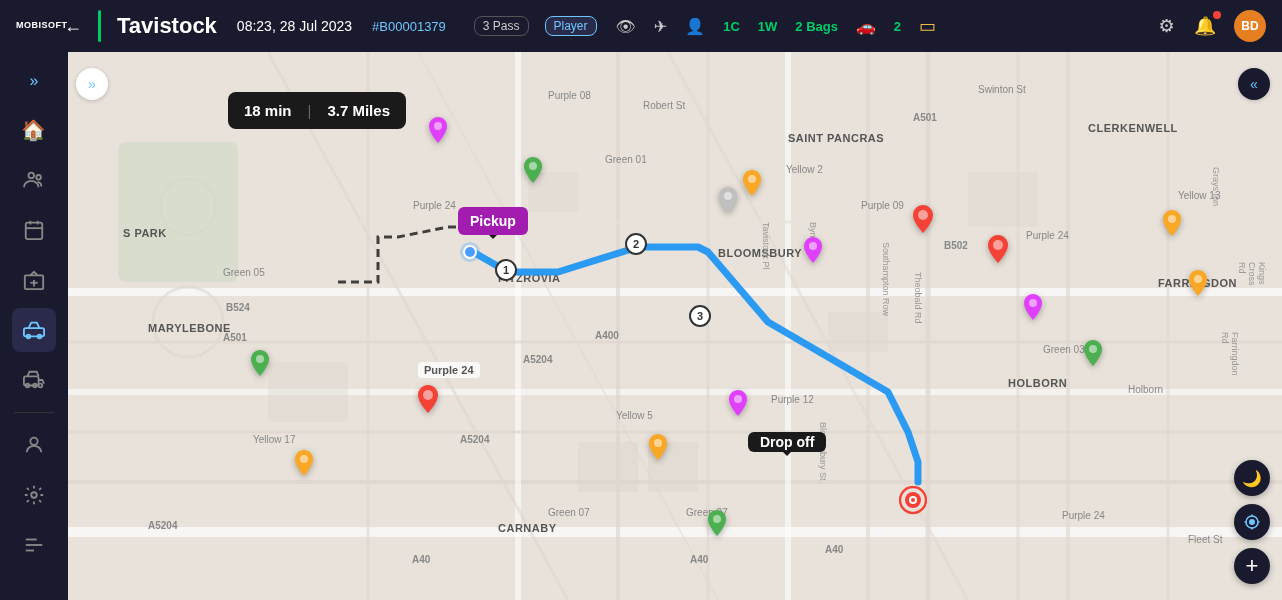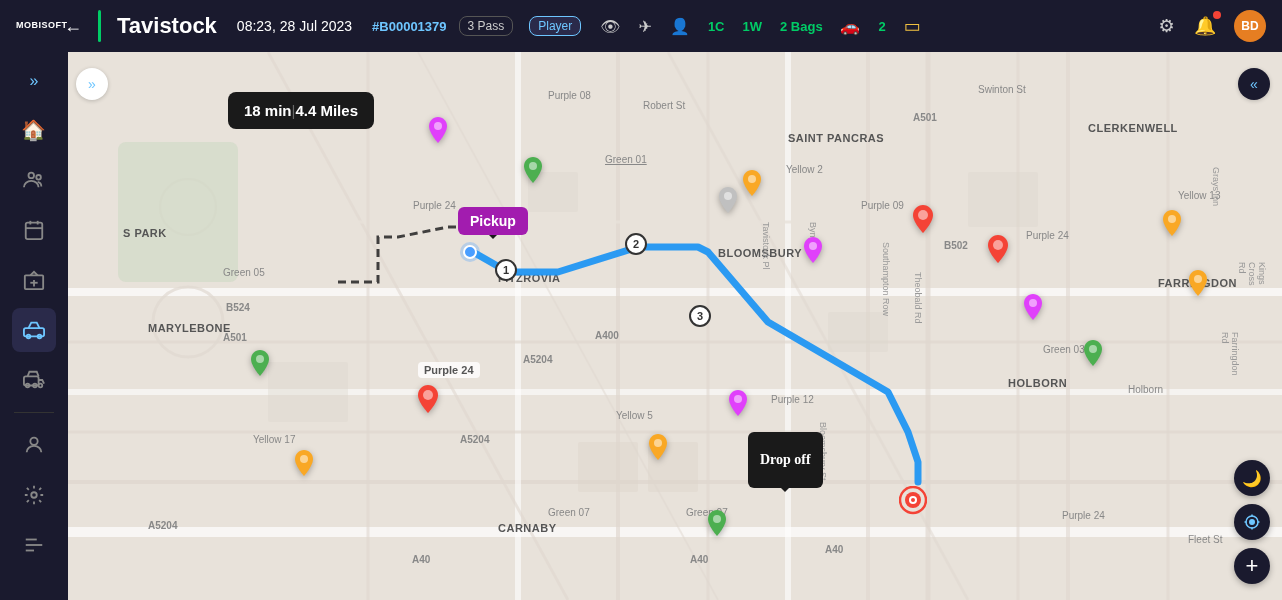--- a/index.html
+++ b/index.html
@@ -21,21 +21,21 @@
     #page-title {
       color: #fff; font-size: 22px; font-weight: 600; margin-right: 8px;
     }
     #green-bar {
       width: 3px; height: 32px; background: #00cc66; border-radius: 2px; margin-right: 4px;
     }
     #time-display {
       color: #fff; font-size: 14px; font-weight: 500; margin-right: 8px;
     }
     #booking-id {
-      color: #6ec6ff; font-size: 13px; font-weight: 700; margin-right: 0;
+      color: #6ec6ff; font-size: 13px; font-weight: 400; margin-right: 16px;
     }
     .header-badge {
       background: transparent; border: 1px solid #555; color: #ccc;
       font-size: 12px; padding: 2px 8px; border-radius: 8px; margin-right: 4px;
     }
     .header-badge.active {
       background: #2a2a4a; border-color: #6ec6ff; color: #6ec6ff;
     }
     .header-icon-btn {
       color: #ccc; font-size: 16px; cursor: pointer; margin: 0 3px; display: flex; align-items: center;
@@ -77,41 +77,41 @@
 
     
     #map-bg {
       width: 100%; height: 100%; position: absolute; top: 0; left: 0;
     }
 
     
     #route-info-box {
       position: absolute; top: 40px; left: 160px;
       background: #1a1a1a; color: #fff; border-radius: 8px;
-      padding: 10px 16px; display: flex; align-items: center; gap: 0;
+      padding: 10px 16px; display: flex; align-items: center; gap: 16px;
       font-size: 15px; font-weight: 600; z-index: 50;
     }
     #route-info-box .divider { color: #666; font-weight: 300; }
 
     
     #pickup-label {
       position: absolute; top: 155px; left: 390px;
       background: #a21caf; color: #fff; border-radius: 6px;
       padding: 6px 12px; font-size: 14px; font-weight: 600; z-index: 50;
     }
     #pickup-label::after {
       content: ''; position: absolute; bottom: -8px; left: 50%; transform: translateX(-50%);
       border: 4px solid transparent; border-top-color: #1a1a1a;
     }
 
     
     #dropoff-label {
       position: absolute; top: 380px; left: 680px;
       background: #1a1a1a; color: #fff; border-radius: 6px;
-      padding: 20px 12px; font-size: 14px; font-weight: 600; z-index: 50; font-family: Liberation Serif, serif;
+      padding: 2px 12px; font-size: 14px; font-weight: 600; z-index: 50;
     }
     #dropoff-label::after {
       content: ''; position: absolute; bottom: -8px; left: 50%; transform: translateX(-50%);
       border: 4px solid transparent; border-top-color: #1a1a1a;
     }
 
     
     #map-controls-right {
       position: absolute; right: 12px; bottom: 60px;
       display: flex; flex-direction: column; gap: 8px; z-index: 50;
@@ -358,21 +358,21 @@
   <span class="map-label" style="left:1090px;top:225px;">FARRINGDON</span>
   <span class="map-label" style="left:430px;top:470px;">CARNABY</span>
   <span class="map-label" style="left:55px;top:175px;">S PARK</span>
 
   <span style="position:absolute;left:575px;top:48px;font-size:10px;color:#888;">Robert St</span>
   <span style="position:absolute;left:910px;top:32px;font-size:10px;color:#888;">Swinton St</span>
   <span style="position:absolute;left:155px;top:280px;font-size:10px;color:#888;font-weight:700;">A501</span>
   <span style="position:absolute;left:845px;top:60px;font-size:10px;color:#888;font-weight:700;">A501</span>
   <span style="position:absolute;left:345px;top:148px;font-size:10px;color:#888;">Purple 24</span>
   <span style="position:absolute;left:480px;top:38px;font-size:10px;color:#888;">Purple 08</span>
-  <span style="position:absolute;left:537px;top:102px;font-size:10px;color:#888;text-decoration:underline;">Green 01</span>
+  <span style="position:absolute;left:537px;top:102px;font-size:10px;color:#888;">Green 01</span>
   <span style="position:absolute;left:718px;top:112px;font-size:10px;color:#888;">Yellow 2</span>
   <span style="position:absolute;left:793px;top:148px;font-size:10px;color:#888;">Purple 09</span>
   <span style="position:absolute;left:876px;top:188px;font-size:10px;color:#888;font-weight:700;">B502</span>
   <span style="position:absolute;left:958px;top:178px;font-size:10px;color:#888;">Purple 24</span>
   <span style="position:absolute;left:1110px;top:138px;font-size:10px;color:#888;">Yellow 13</span>
   <span style="position:absolute;left:155px;top:215px;font-size:10px;color:#888;">Green 05</span>
   <span style="position:absolute;left:158px;top:250px;font-size:10px;color:#888;font-weight:700;">B524</span>
   <span style="position:absolute;left:703px;top:342px;font-size:10px;color:#888;">Purple 12</span>
   <span style="position:absolute;left:548px;top:358px;font-size:10px;color:#888;">Yellow 5</span>
   <span style="position:absolute;left:975px;top:292px;font-size:10px;color:#888;">Green 03</span>
@@ -520,21 +520,21 @@
     </svg>
   </div>
 
   <div id="pickup-label">Pickup</div>
 
   <div id="dropoff-label">Drop off</div>
 
   <div id="route-info-box">
     <span>18 min</span>
     <span class="divider">|</span>
-    <span>4.4 Miles</span>
+    <span>3.7 Miles</span>
   </div>
 
   <div id="left-chevron">»</div>
 
   <div id="right-chevron">«</div>
 
   <div id="map-controls-right">
     <div class="map-ctrl-btn">🌙</div>
     <div class="map-ctrl-btn">
       <svg width="18" height="18" viewBox="0 0 24 24" fill="none" stroke="#6ec6ff" stroke-width="2">

